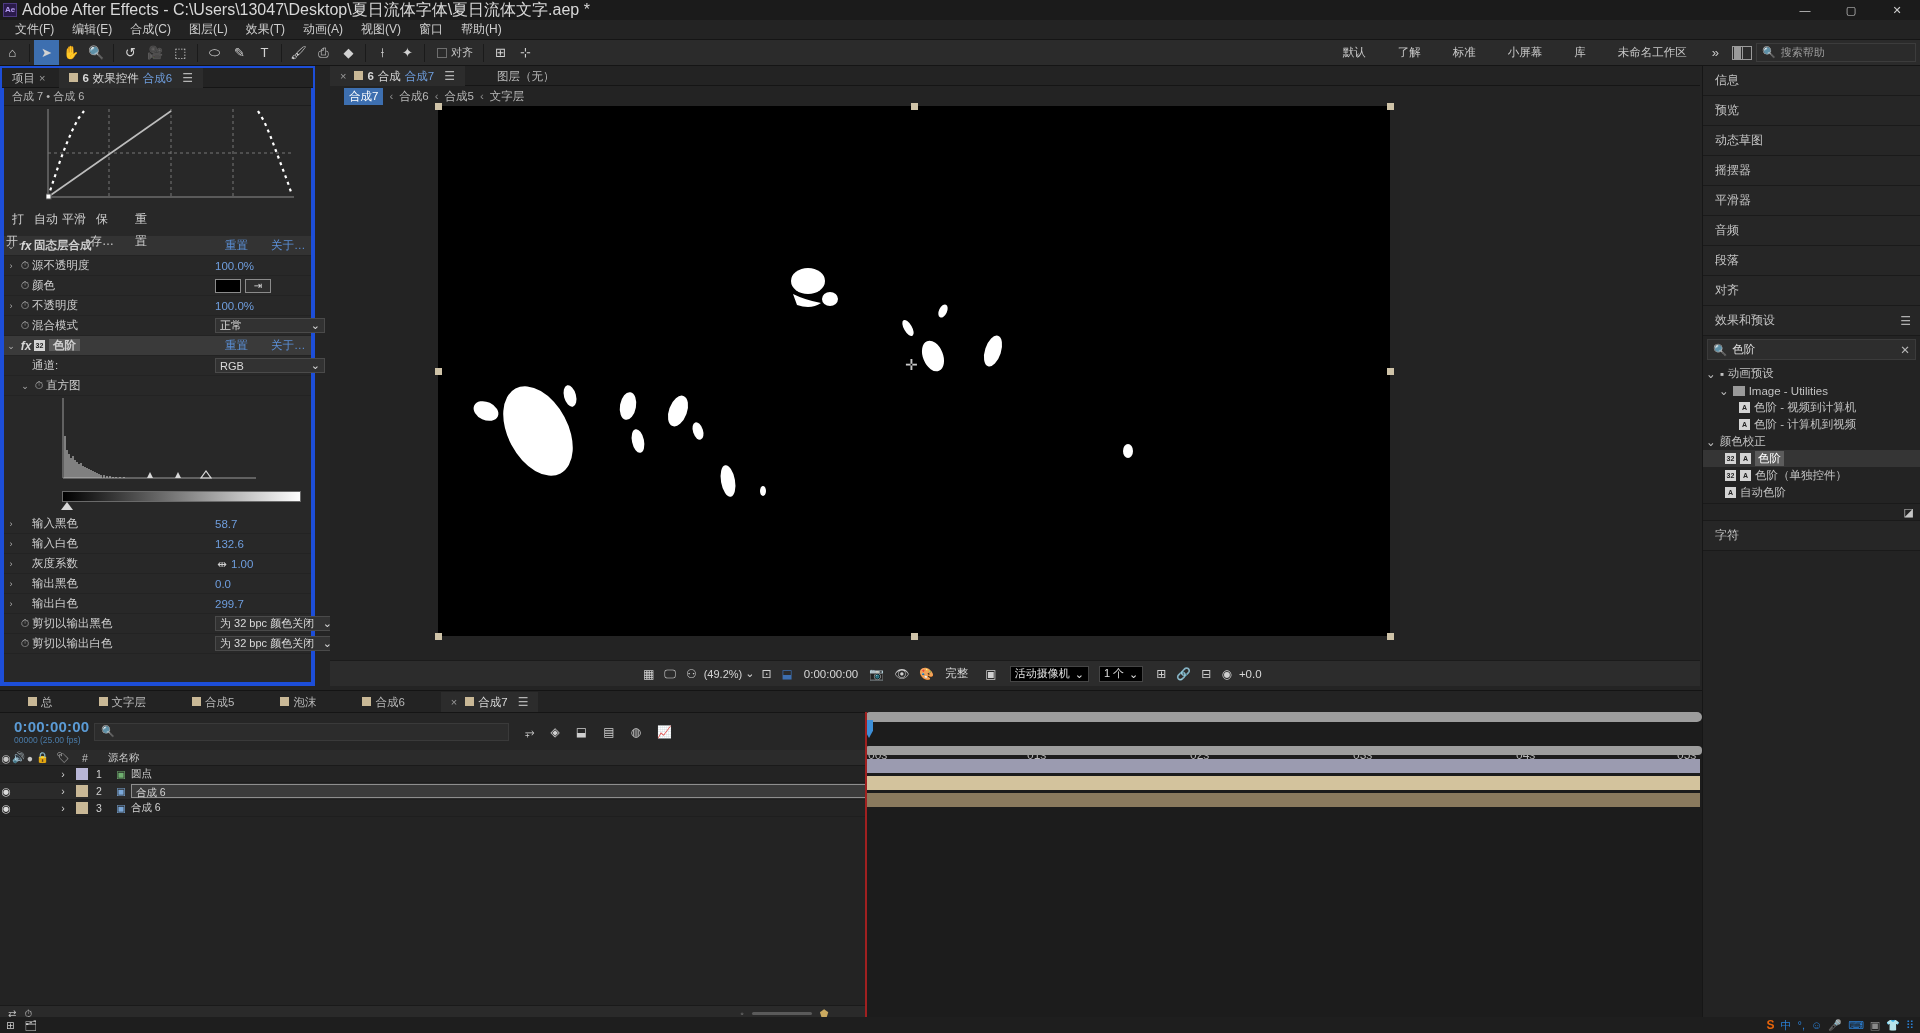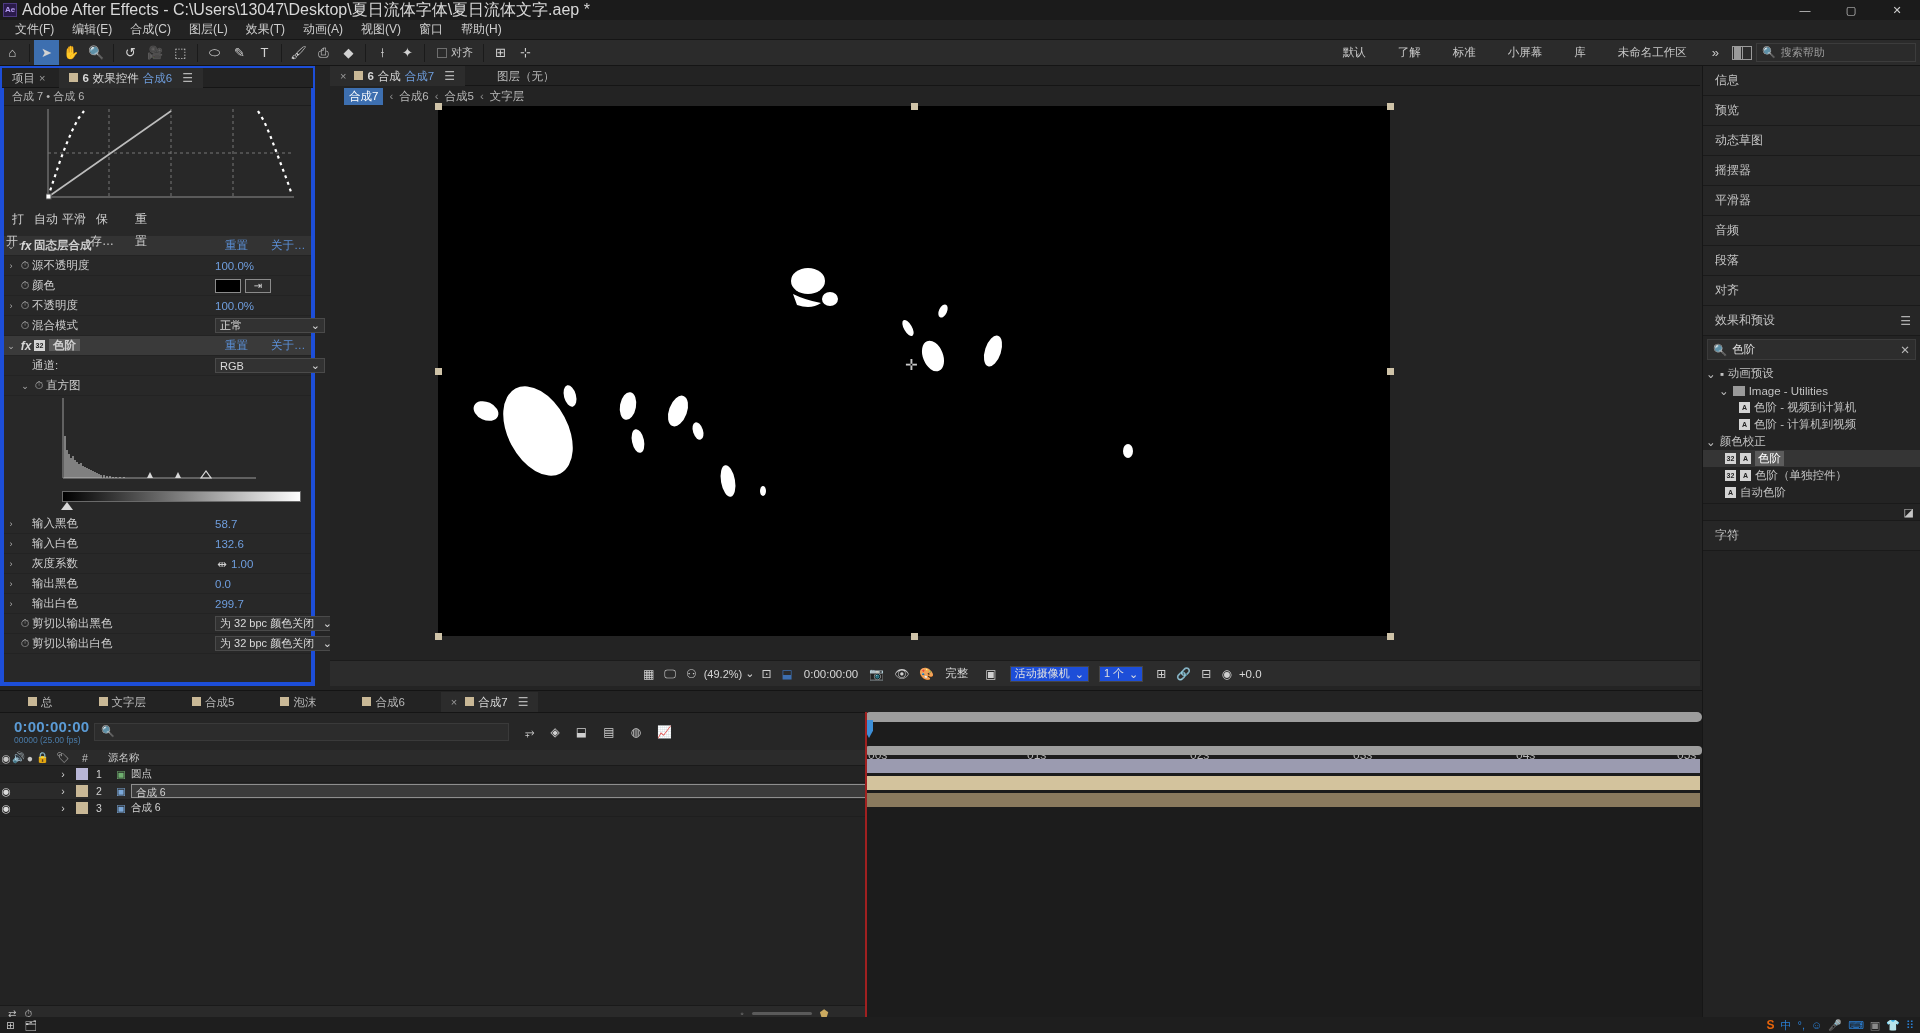--- a/index.html
+++ b/index.html
@@ -88,21 +88,21 @@
   .crumb.act{ background:#3d6fb0; color:#fff; padding:1px 5px;}
   .carrow{ color:#8e8e8e; }
   .stage{ position:absolute; left:108px; top:40px; width:952px; height:530px; background:#000; }
   .handle{ position:absolute; width:7px;height:7px;background:#cfc3a8; }
   .anchor{ position:absolute; color:#c9c9c9; font-size:15px; }
   .comp-bottom{ position:absolute; left:0; bottom:0; width:1370px; height:26px; background:#2c2c2c;
      display:flex; align-items:center; gap:4px; padding-left:310px; border-top:1px solid #1b1b1b;}
   .cbtn{ color:#cfcfcf; font-size:12px; padding:0 3px; }
   .zoomsel{ display:flex;align-items:center;gap:3px;font-size:11px;color:#d5d5d5; }
   .tcode{ font-size:11.5px; color:#d8d8d8; }
-  .seldd{ border:1px solid #454545; background:#1d4ed8; height:16px; padding:0 4px; display:flex;
+  .seldd{ border:1px solid #454545; background:#000000; height:16px; padding:0 4px; display:flex;
      align-items:flex-end; gap:5px; font-size:11px; color:#e0e0e0;}
 
   
   #right-dock{ position:absolute; left:1702px; top:66px; width:218px; height:955px; background:#232323;
      border-left:1px solid #161616; }
   .rpanel{ height:30px; display:flex; align-items:center; padding-left:12px; font-size:12px;
      color:#c4c4c4; border-bottom:1px solid #1a1a1a; background:#262626;}
   .rpanel .hm{ margin-left:auto; margin-right:9px; color:#b0b0b0; }
   .fxsearch{ height:21px; margin:3px 4px; background:#2d2d2d; border:1px solid #3b3b3b;
      display:flex; align-items:center; gap:5px; padding:0 5px; font-size:11.5px; color:#dcdcdc;}

